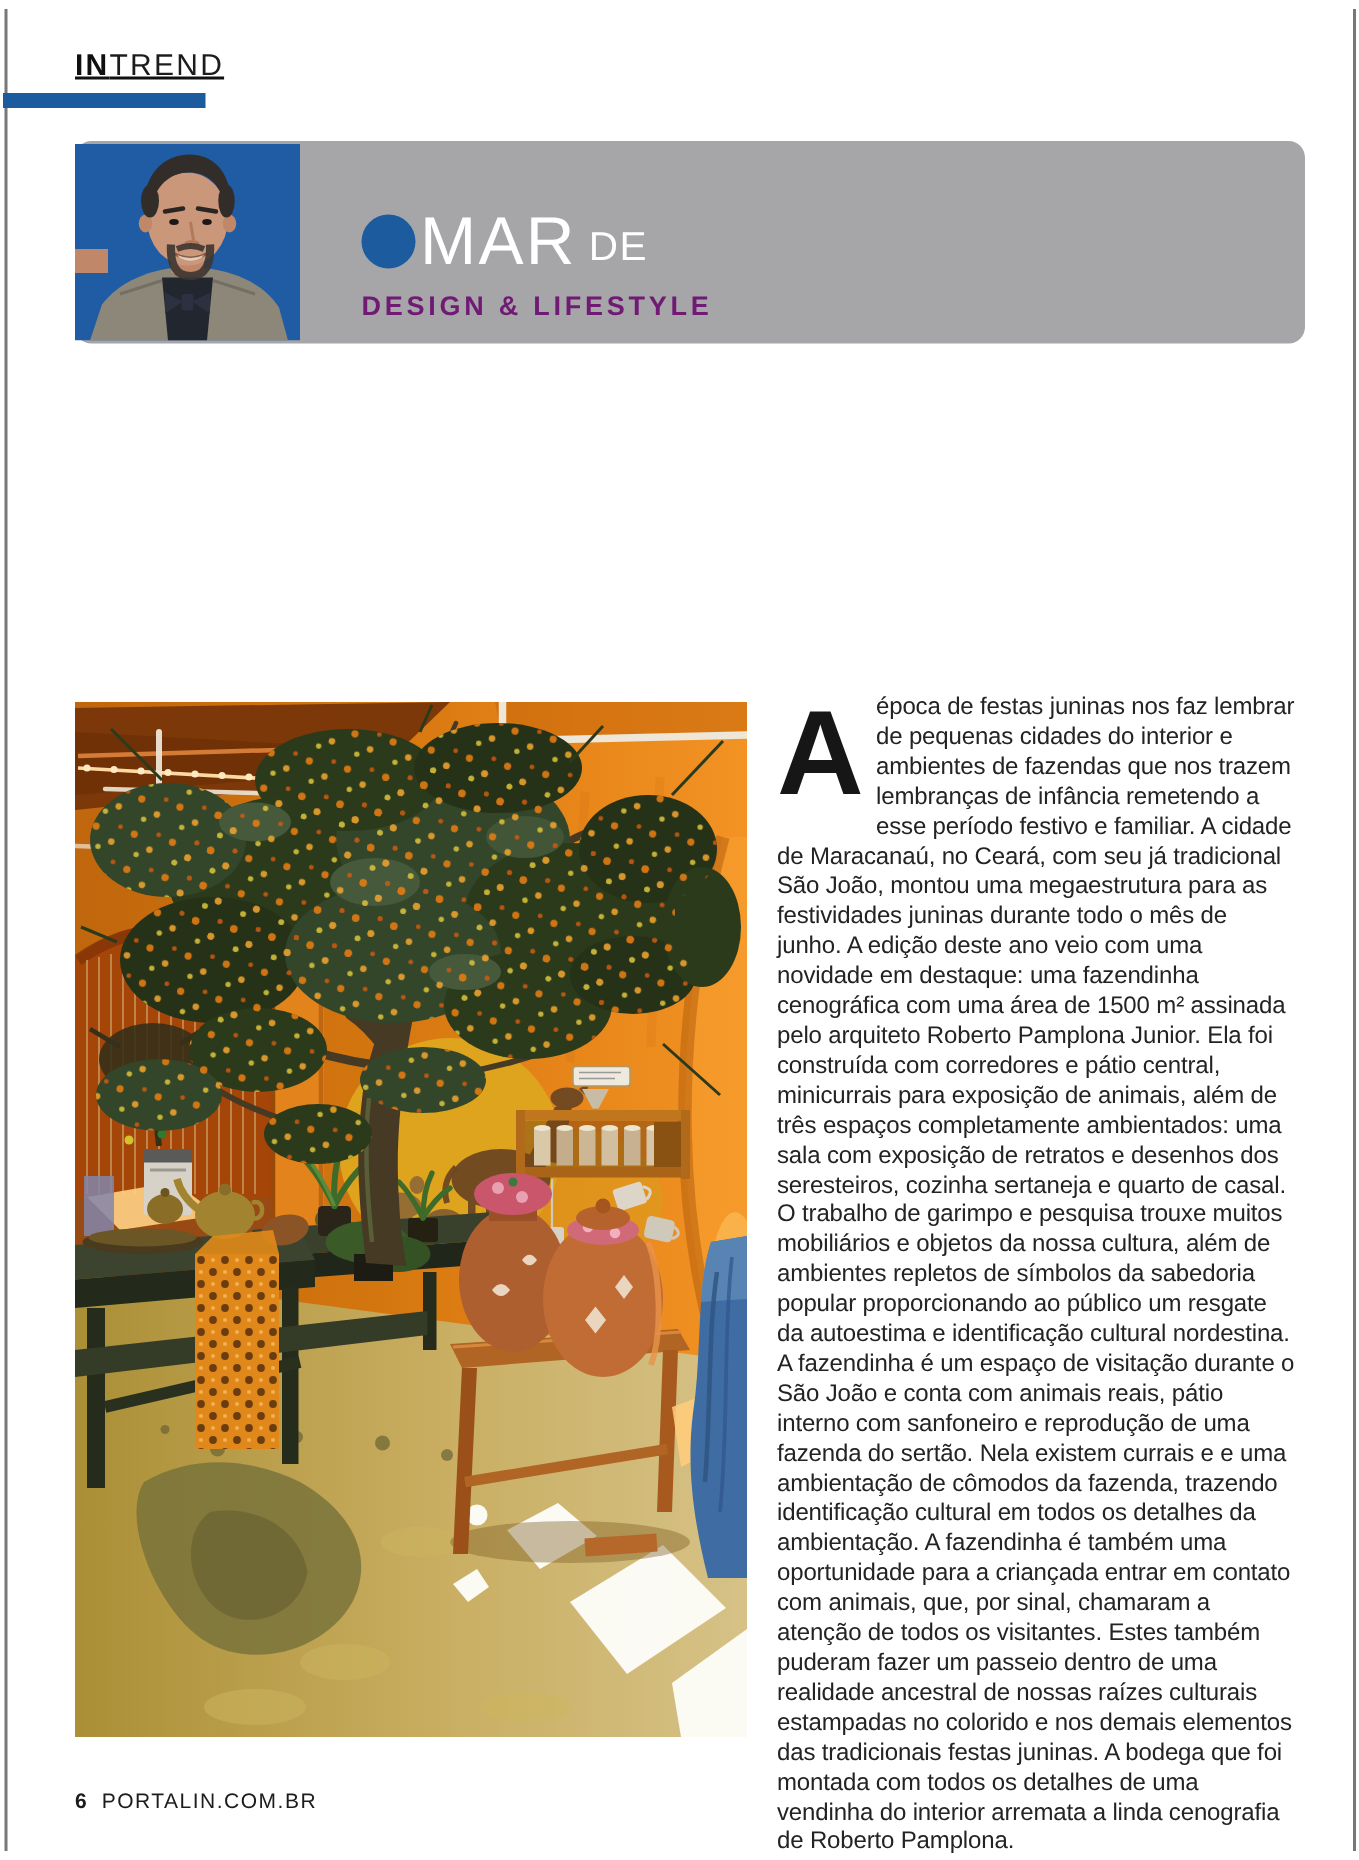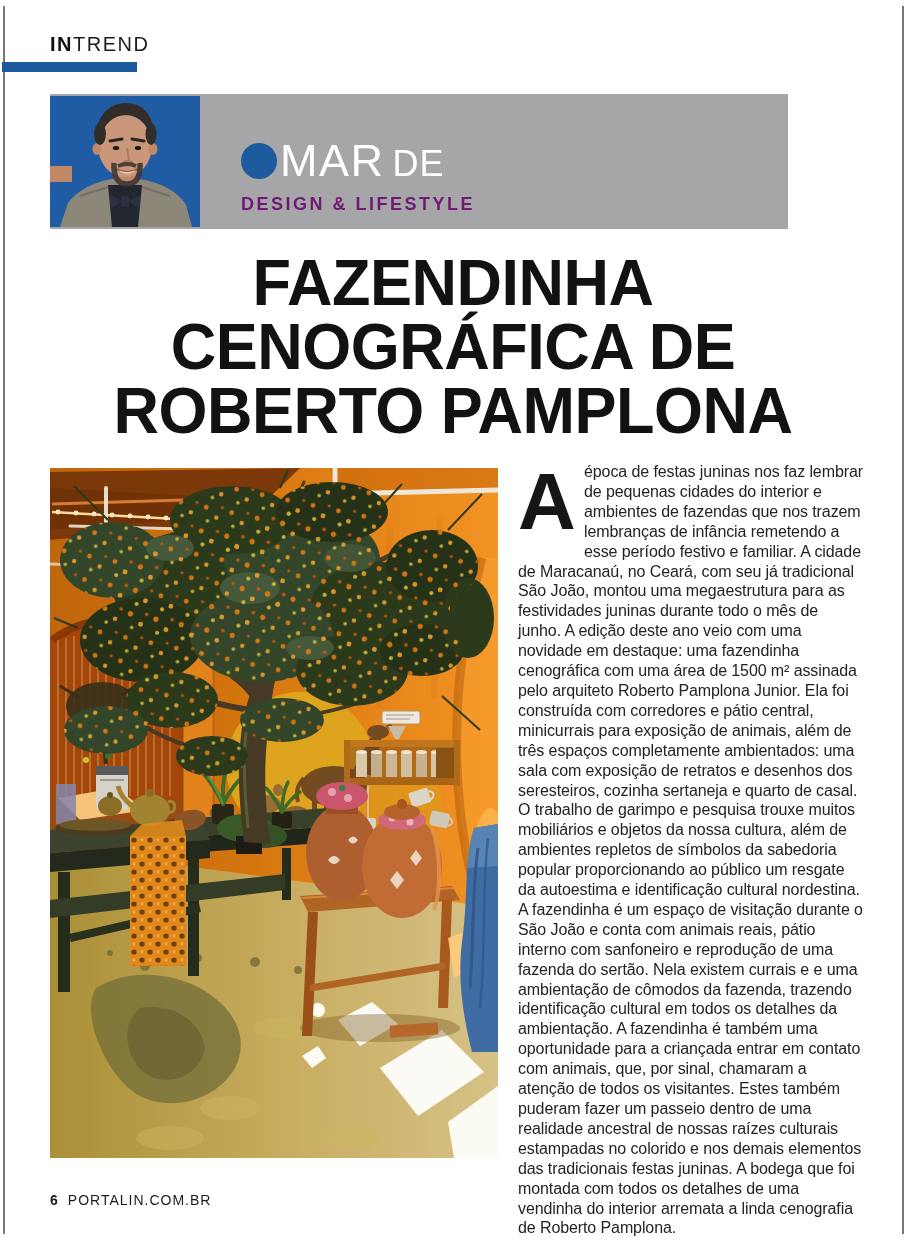--- a/index.html
+++ b/index.html
@@ -5,33 +5,33 @@
   html,body{margin:0;padding:0;background:#e8e8e8;}
   .page{
     position:relative;width:906px;height:1240px;margin:0 auto;background:#ffffff;
     font-family:"Liberation Sans",sans-serif;overflow:hidden;
   }
   .edge-line{position:absolute;top:6px;width:1.5px;height:1228px;background:#4a4a4a;opacity:.75;}
   .edge-left{left:3px;}
   .edge-right{left:902px;}
 
   
-  .kicker{position:absolute;left:50px;top:33px;font-size:20px;letter-spacing:1.5px;color:#101010;}
+  .kicker{position:absolute;left:50px;top:33px;font-size:20px;letter-spacing:1.5px;color:#101010;text-decoration:underline;}
   .kicker .k-bold{font-weight:700;}
   .kicker .k-light{font-weight:400;color:#1c1c1c;}
   .kicker-bar{position:absolute;left:2px;top:62px;width:135px;height:10px;background:#1b5b9e;}
 
   
-  .banner{position:absolute;left:50px;top:94px;width:738px;height:135px;background:#a6a5a7;}
+  .banner{position:absolute;left:50px;top:94px;width:820px;height:135px;background:#a6a5a7;border-radius:11px;}
   .portrait{position:absolute;left:0;top:2px;width:150px;height:131px;display:block;}
   .banner-text{position:absolute;left:191px;top:44px;}
   .author-line{display:flex;align-items:center;color:#ffffff;font-size:45px;font-weight:400;
     letter-spacing:1.5px;line-height:40px;white-space:nowrap;}
   .o-disc{display:inline-block;width:36px;height:36px;border-radius:50%;background:#1b5b9e;margin-right:3px;}
-  .author-de{font-size:36px;letter-spacing:1px;margin:6px 8px 0 8px;}
+  .author-de{font-size:27px;letter-spacing:1px;margin:6px 8px 0 8px;}
   .banner-subtitle{margin-top:10px;font-size:18px;font-weight:700;letter-spacing:2.5px;color:#701a75;}
 
   
   .headline{position:absolute;left:50px;top:250px;width:806px;text-align:center;color:#121212;}
   .headline div{font-size:63px;font-weight:700;line-height:64px;letter-spacing:-.5px;transform:scaleY(1.04);}
 
   
   .photo{position:absolute;left:50px;top:468px;width:448px;height:690px;display:block;}
 
   
@@ -88,25 +88,20 @@
     <div class="banner-text">
       <div class="author-line">
         <span class="o-disc" aria-label="O"></span>
           <span>MAR</span>
           <span class="author-de">DE</span>
       </div>
       <div class="banner-subtitle">DESIGN &amp; LIFESTYLE</div>
     </div>
   </div>
 
-  <div class="headline">
-    <div>FAZENDINHA</div>
-    <div>CENOGRÁFICA DE</div>
-    <div>ROBERTO PAMPLONA</div>
-  </div>
 
   <svg class="photo" viewBox="0 0 448 690" preserveAspectRatio="none" aria-label="Fazendinha cenográfica: sala com paredes laranja, árvore cenográfica com frutinhas, mural de fazenda, mesa verde com bules e potes de barro">
     <defs>
       <linearGradient id="wallGrad" x1="0" y1="0" x2="1" y2="0">
         <stop offset="0" stop-color="#c0660c"></stop>
           <stop offset=".45" stop-color="#d4760f"></stop>
         <stop offset=".75" stop-color="#e8861a"></stop>
           <stop offset="1" stop-color="#f29324"></stop>
       </linearGradient>
       <linearGradient id="floorGrad" x1="0" y1="0" x2="1" y2="0">

